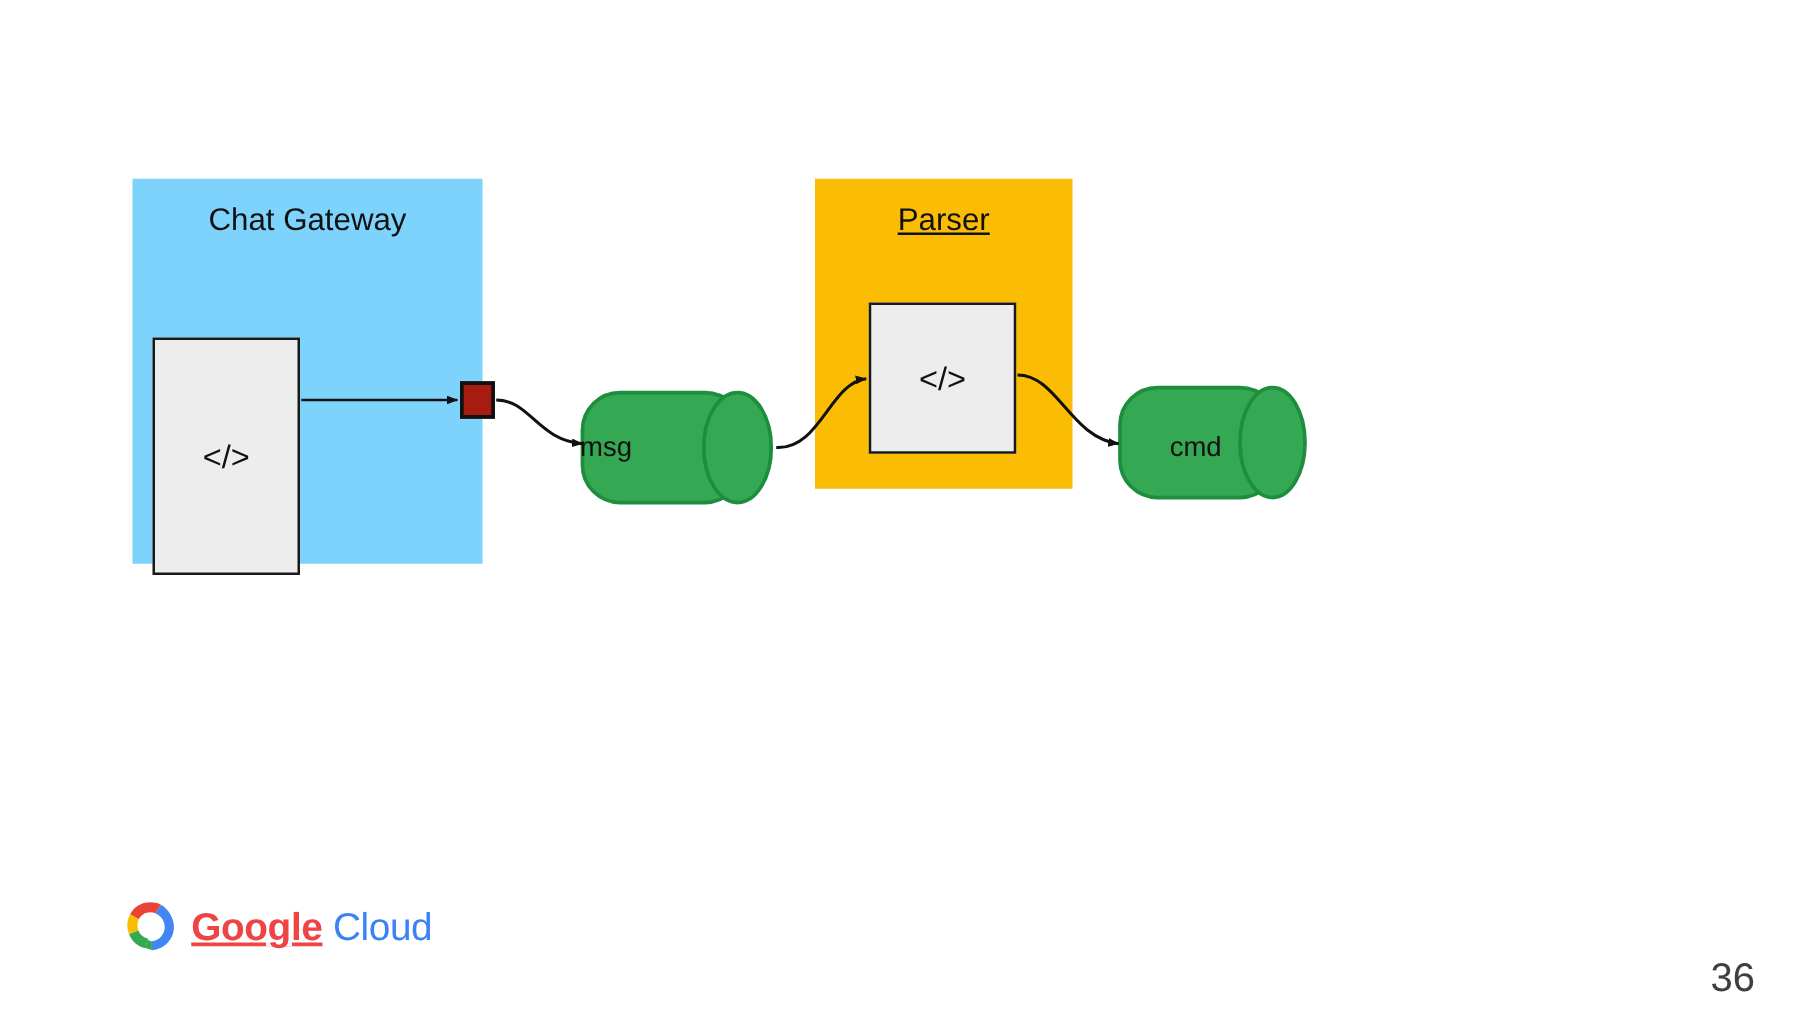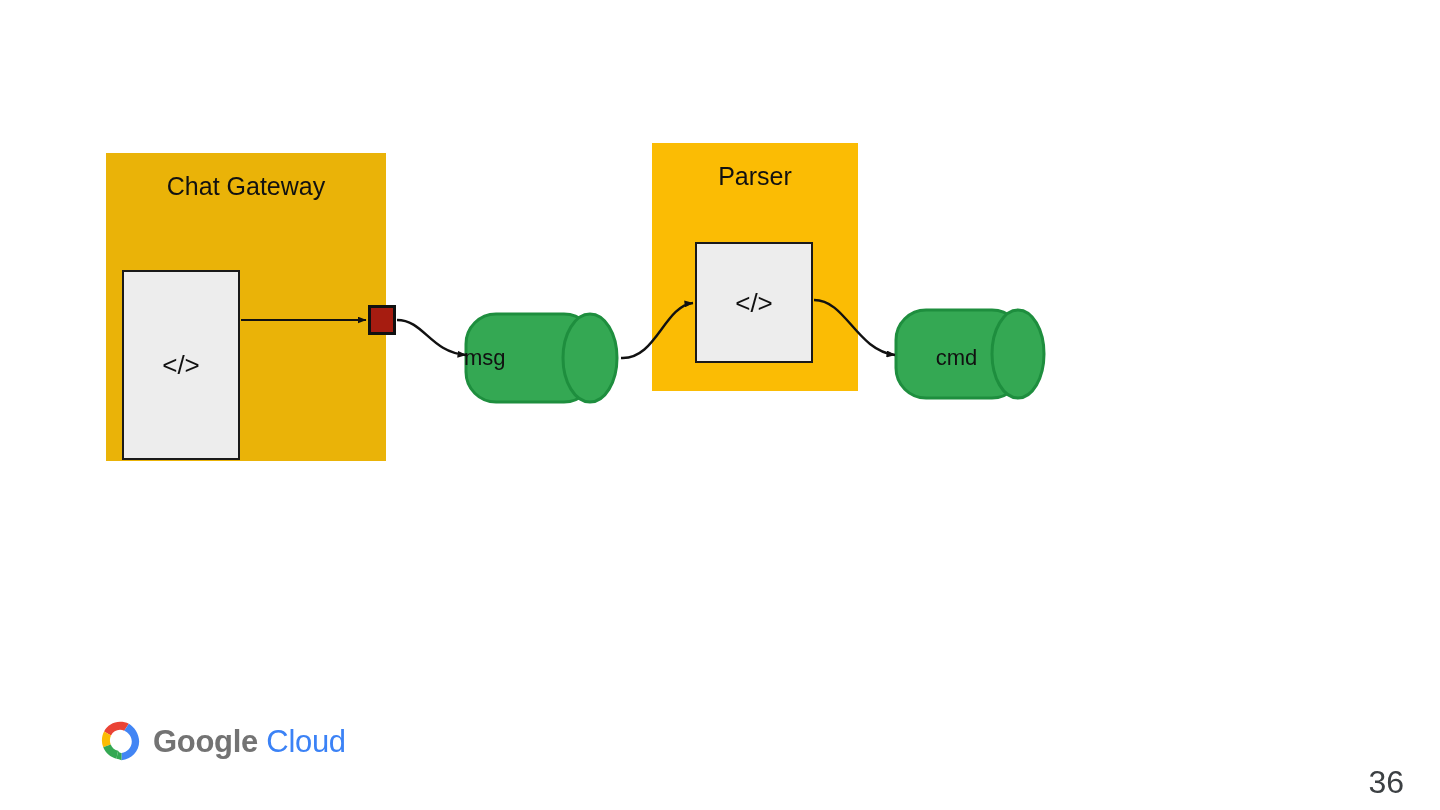--- a/index.html
+++ b/index.html
@@ -36,35 +36,35 @@
     text-align: center;
     font-size: 25px;
     color: #111111;
     font-family: "Liberation Sans", sans-serif;
     line-height: 1;
     white-space: nowrap;
   }
 
   #chat-gateway-group {
     left: 106px;
-    top: 153px;
+    top: 143px;
     width: 280px;
     height: 308px;
-    background: #eab308;
+    background: #7dd3fc;
   }
   #chat-gateway-title { top: 21px; }
 
   #parser-group {
     left: 652px;
     top: 143px;
     width: 206px;
     height: 248px;
     background: #FBBC04;
   }
-  #parser-title { top: 21px; }
+  #parser-title { top: 21px; text-decoration: underline; }
 
   
   .code-box {
     position: absolute;
     background: #EDEDED;
     border: 2px solid #1a1a1a;
     box-sizing: border-box;
     display: flex;
     align-items: center;
     justify-content: center;
@@ -141,21 +141,21 @@
     gap: 10px;
   }
   #logo-wordmark {
     font-size: 31px;
     color: #5F6368;
     font-family: "Liberation Sans", sans-serif;
     letter-spacing: -0.3px;
     line-height: 1;
     white-space: nowrap;
   }
-  #logo-wordmark .gc-google { font-weight: bold; color: #737373; }
+  #logo-wordmark .gc-google { font-weight: bold; color: #ef4444; text-decoration: underline; }
   #logo-wordmark .gc-cloud  { font-weight: normal; color: #3b82f6; }
 
   #page-number {
     position: absolute;
     right: 36px;
     bottom: 12px;
     font-size: 32px;
     color: #3C4043;
     font-family: "Liberation Sans", sans-serif;
     line-height: 1;

